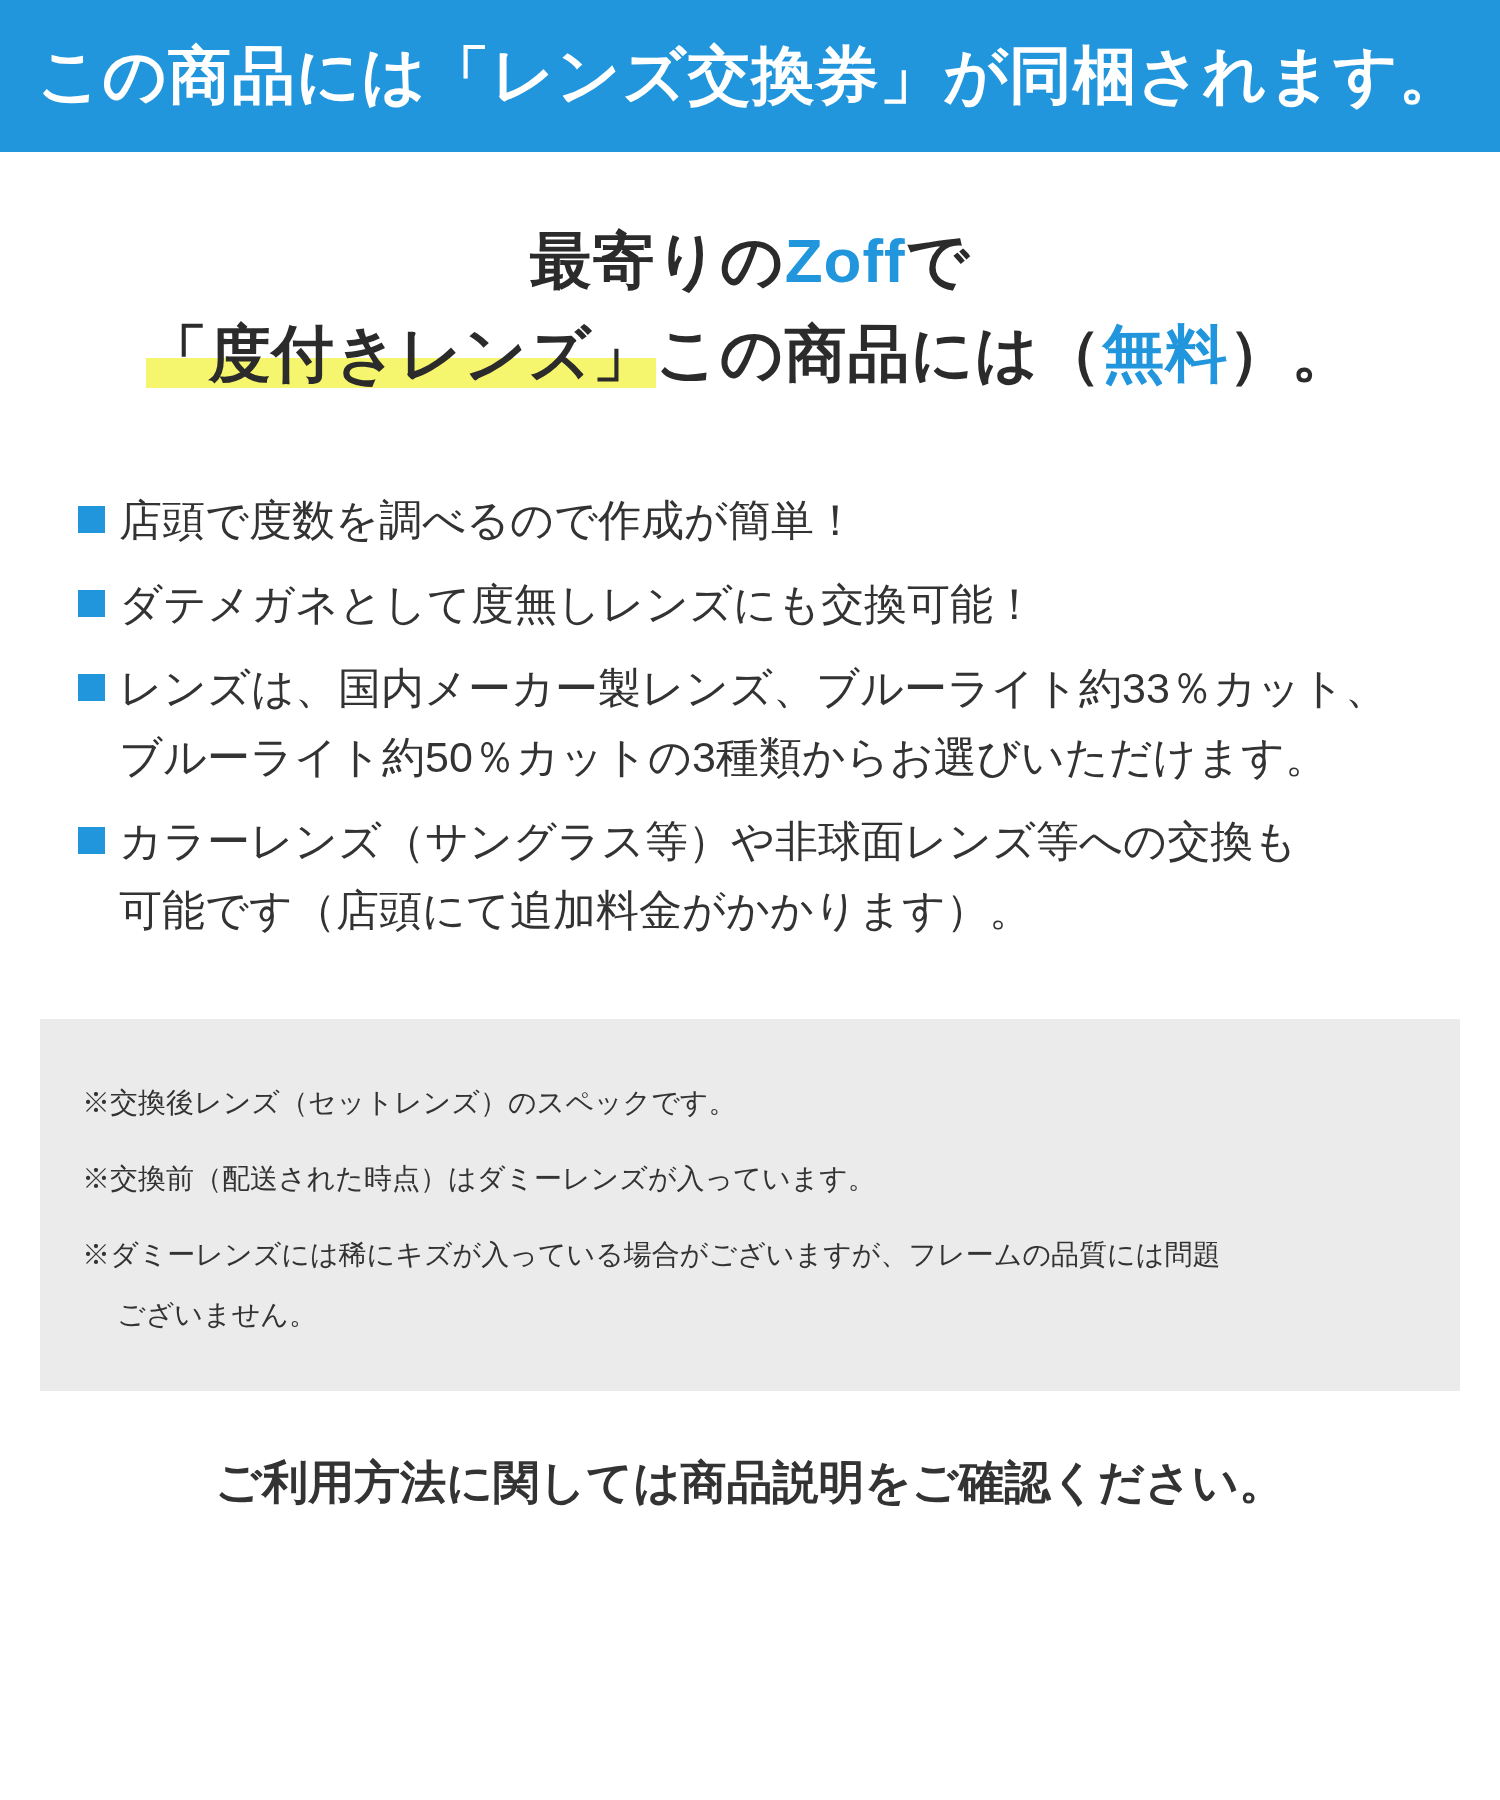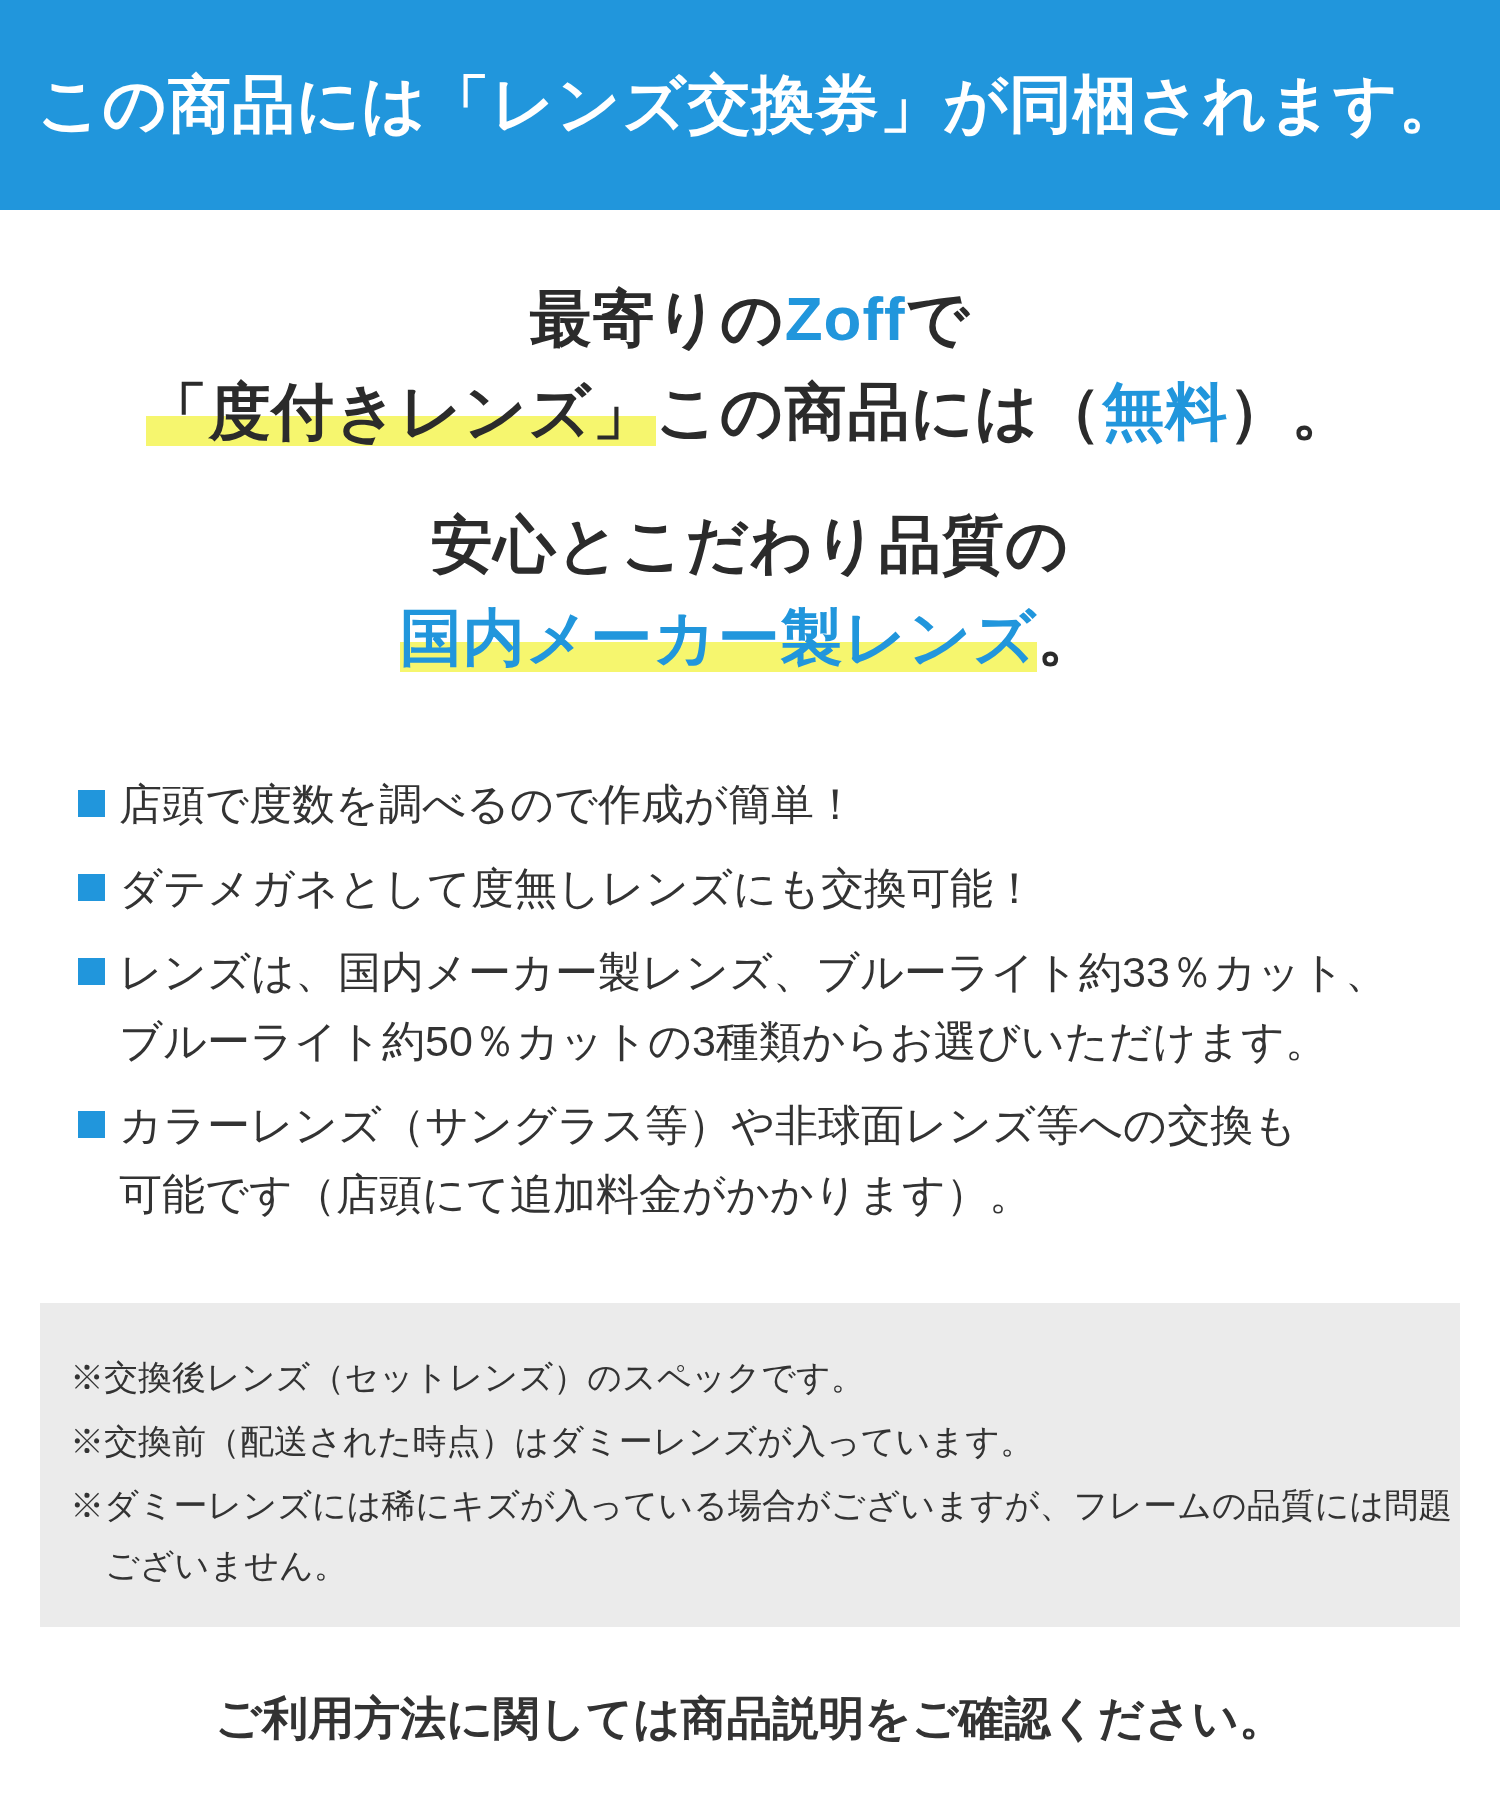--- a/index.html
+++ b/index.html
@@ -13,21 +13,21 @@
   html, body { margin: 0; padding: 0; }
   body {
     width: 1500px;
     height: 1800px;
     background: #ffffff;
     font-family: "Liberation Sans", sans-serif;
     color: var(--body-text);
     overflow: hidden;
   }
   .banner {
-    height: 210px;
+    height: 152px;
     background: var(--accent-blue);
     display: flex;
     align-items: center;
     justify-content: center;
   }
   .banner-title {
     margin: 0;
     color: #ffffff;
     font-size: 63px;
     font-weight: 900;
@@ -73,24 +73,25 @@
     background: var(--accent-blue);
   }
   .btext { display: block; }
   .btext .bl { display: block; white-space: nowrap; }
   .note-box {
     margin: 74px 40px 0;
     background: var(--note-box-bg);
     padding: 40px 26px 28px;
   }
   .note {
-    margin: 4px;
-    font-size: 34px;
+    margin: 16px;
+    font-size: 28px;
     line-height: 60px;
     color: var(--body-text);
+    font-family: Liberation Mono, monospace;
   }
   .note .nl { display: block; white-space: nowrap; }
   .note .nl.cont { padding-left: 35px; }
   .footer-note {
     margin: 56px 0 0;
     text-align: center;
     font-size: 46px;
     font-weight: 900;
     color: var(--body-text);
     line-height: 70px;
@@ -103,24 +104,20 @@
 <div>
 
   <header class="banner">
     <h1 class="banner-title">この商品には「レンズ交換券」が同梱されます。</h1>
   </header>
 
   <section class="headings">
     <h2 class="h-block first">
       <span class="line"><span>最寄りの</span><span class="blue">Zoff</span><span>で</span></span>
       <span class="line"><span class="hl">「度付きレンズ」</span><span>この商品には（</span><span class="blue">無料</span><span>）。</span></span>
-    </h2>
-    <h2 class="h-block second">
-      <span class="line">安心とこだわり品質の</span>
-      <span class="line"><span class="hl blue">国内メーカー製レンズ</span><span>。</span></span>
     </h2>
   </section>
 
   <ul class="bullets">
     <li class="bullet-item">
       <span class="sq"></span>
       <span class="btext">
           <span class="bl">店頭で度数を調べるので作成が簡単！</span>
         </span>
     </li>

